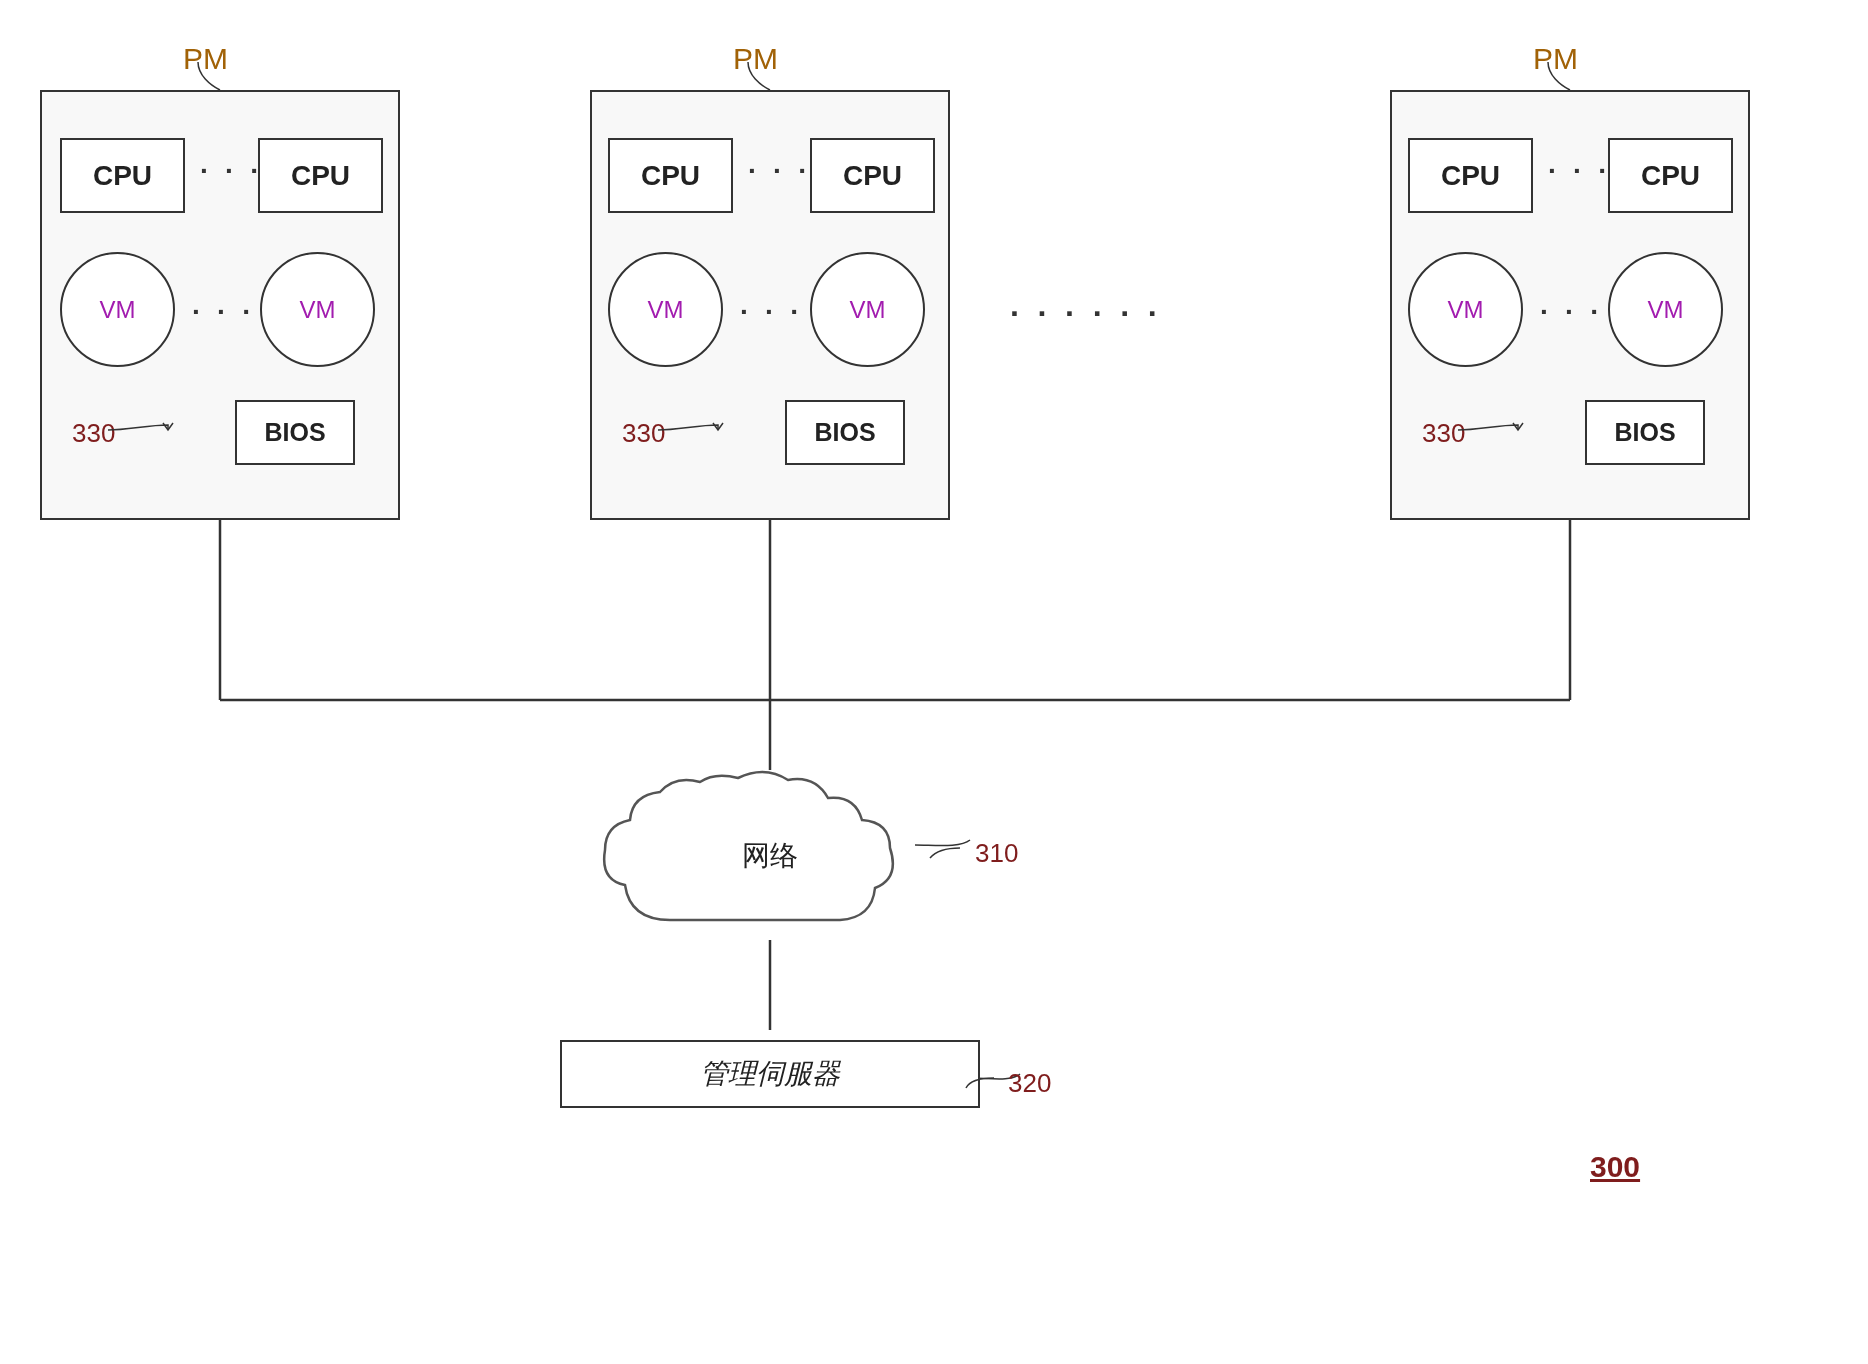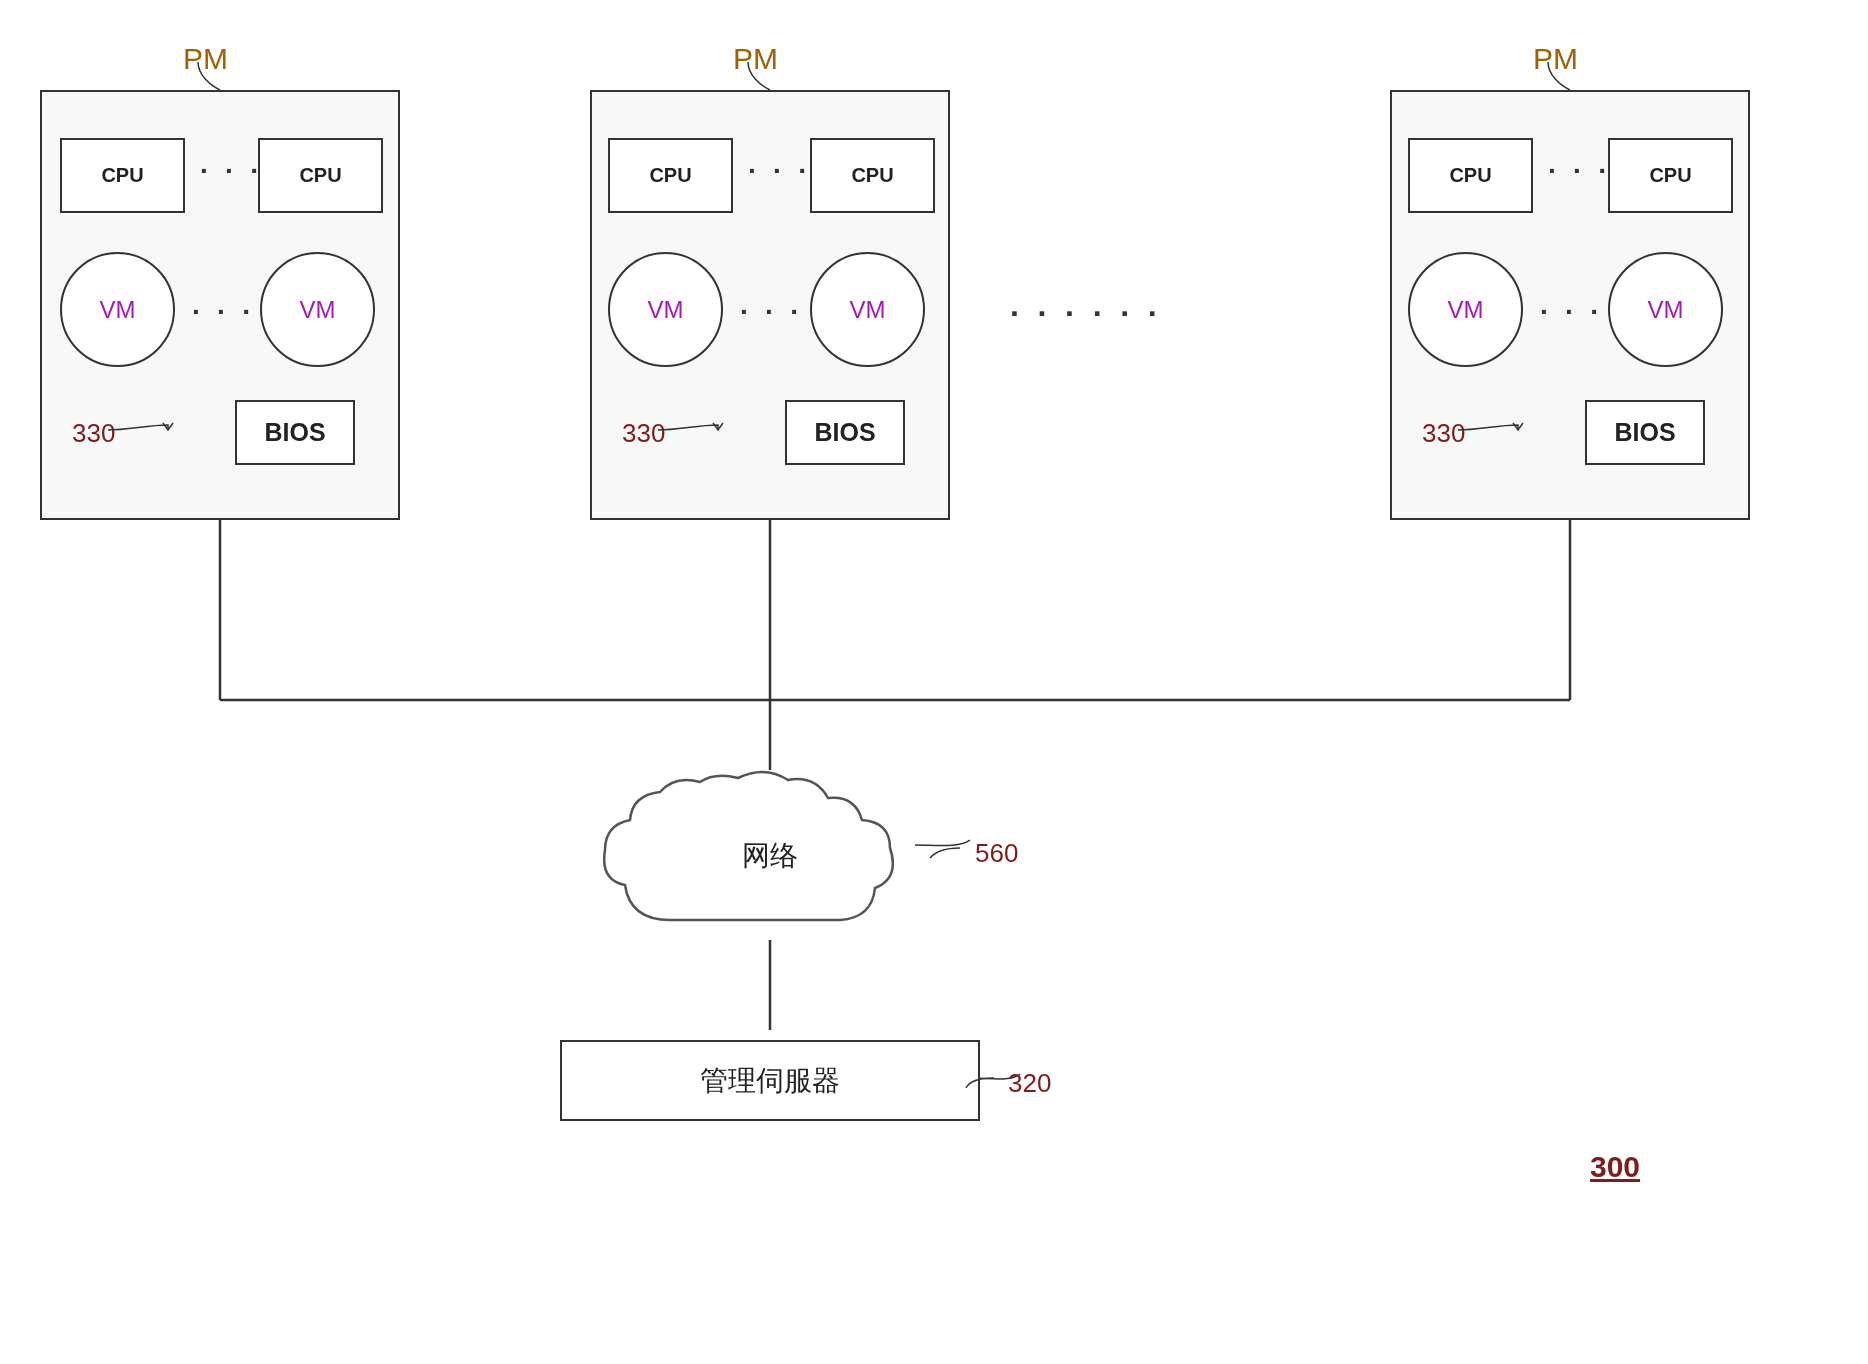--- a/index.html
+++ b/index.html
@@ -34,21 +34,21 @@
     }
 
     
     .cpu-box {
       position: absolute;
       border: 2px solid #333;
       background: #fff;
       display: flex;
       align-items: center;
       justify-content: center;
-      font-size: 20px;
+      font-size: 28px;
       font-weight: bold;
       color: #222;
     }
 
     
     .vm-circle {
       position: absolute;
       border: 2px solid #333;
       border-radius: 50%;
       background: #fff;
@@ -240,26 +240,26 @@
 
   <div class="cloud-container" style="left:590px; top:770px; width:360px; height:180px;">
     <svg viewBox="0 0 360 180" width="360" height="180">
 
       <path d="M80,150 Q40,150 35,115 Q10,110 15,80 Q15,55 40,50 Q42,25 70,22 Q85,5 110,12 Q125,2 148,8 Q175,-5 198,10 Q225,5 238,28 Q265,25 272,50 Q300,52 300,78 Q310,108 285,118 Q282,148 250,150 Z" fill="#fff" stroke="#555" stroke-width="2.5"></path>
 
       <text x="180" y="95" text-anchor="middle" font-size="28" fill="#222" font-family="Arial, sans-serif">网络</text>
     </svg>
   </div>
 
-  <span class="ref-label" style="left:975px; top:838px;">560</span>
+  <span class="ref-label" style="left:975px; top:838px;">310</span>
   <svg style="position:absolute; left:960px; top:840px; width:70px; height:25px; overflow:visible;">
     <path d="M0,8 C-15,8 -25,12 -30,18" stroke="#333" stroke-width="1.5" fill="none"></path>
   </svg>
 
-  <div class="mgmt-box" style="left:560px; top:1040px; width:420px; height:81px;">
+  <div class="mgmt-box" style="left:560px; top:1040px; width:420px; height:68px;font-style:italic;">
     <span>管理伺服器</span>
   </div>
 
   <span class="ref-label" style="left:1008px; top:1068px;">320</span>
   <svg style="position:absolute; left:994px; top:1070px; width:70px; height:25px; overflow:visible;">
     <path d="M0,8 C-15,8 -25,12 -28,18" stroke="#333" stroke-width="1.5" fill="none"></path>
   </svg>
 
   <span class="ref-label" style="left:1590px; top:1150px; font-size:30px; font-weight:bold; text-decoration:underline;">300</span>
 

